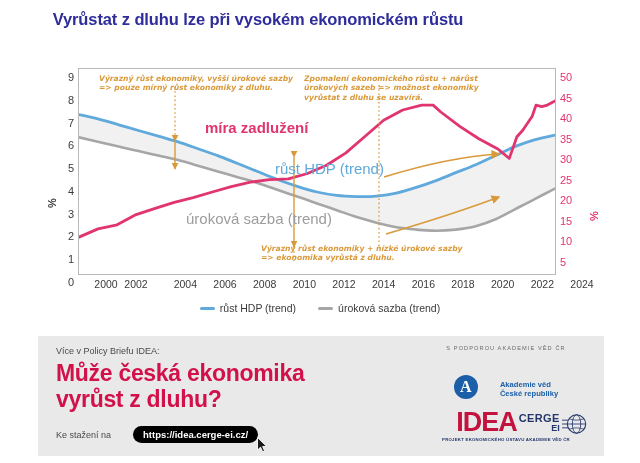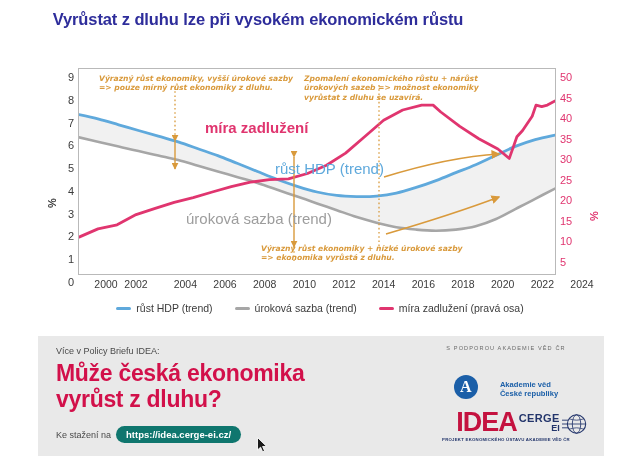--- a/index.html
+++ b/index.html
@@ -104,25 +104,25 @@
     background:#e9e9e9;
   }
   .banner-left{position:absolute;left:18px;top:10px;width:340px;}
   .banner-kicker{font-size:9px;color:#4a4a4a;margin-bottom:4px;}
   .banner-h1{
     color:#D2104A;font-weight:bold;font-size:23px;line-height:26px;
     letter-spacing:-0.3px;
   }
   .banner-dl{
     position:absolute;left:18px;top:90px;
-    display:flex;align-items:center;gap:5px;
+    display:flex;align-items:center;gap:22px;
   }
   .banner-dl-text{font-size:9px;color:#4a4a4a;}
   .url-pill{
-    background:#0f766e;color:#fff;border-radius:9px;
+    background:#000000;color:#fff;border-radius:9px;
     padding:3px 10px;font-size:9.5px;font-weight:bold;
     white-space:nowrap;
   }
   .banner-right{
     position:absolute;right:0px;top:0;width:196px;height:120px;
     background:#e9e9e9;text-align:center;
   }
   .support-text{
     font-size:5.6px;color:#6b6b6b;letter-spacing:1.1px;
     margin-top:9px;
@@ -255,24 +255,20 @@
 
   <div class="legend" id="legend">
       <div class="legend-item">
         <span class="legend-swatch" style="background: rgb(95, 169, 220);"></span>
         <span class="legend-text">růst HDP (trend)</span>
       </div>
       <div class="legend-item">
         <span class="legend-swatch" style="background: rgb(166, 166, 166);"></span>
         <span class="legend-text">úroková sazba (trend)</span>
       </div>
-      <div class="legend-item">
-        <span class="legend-swatch" style="background: rgb(224, 53, 111);"></span>
-        <span class="legend-text">míra zadlužení (pravá osa)</span>
-      </div>
     </div>
 
   <div class="banner">
     <div class="banner-left">
       <div class="banner-kicker">Více v Policy Briefu IDEA:</div>
       <div class="banner-h1">Může česká ekonomika</div>
       <div class="banner-h1">vyrůst z dluhu?</div>
     </div>
     <div class="banner-dl">
       <span class="banner-dl-text">Ke stažení na</span>

